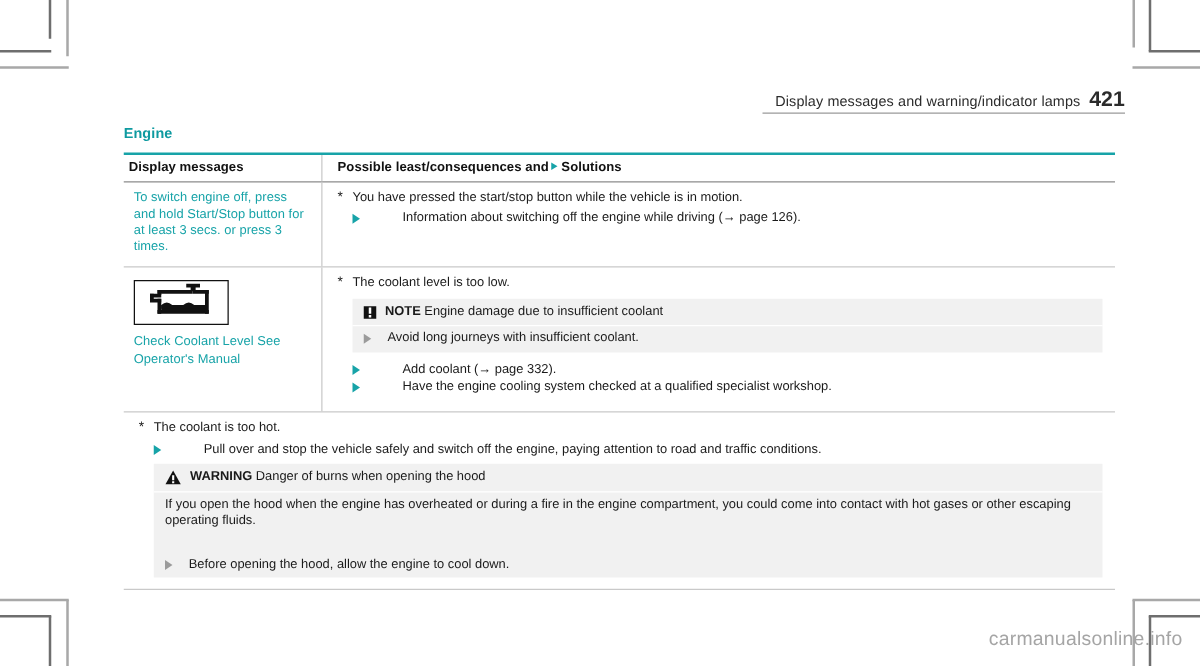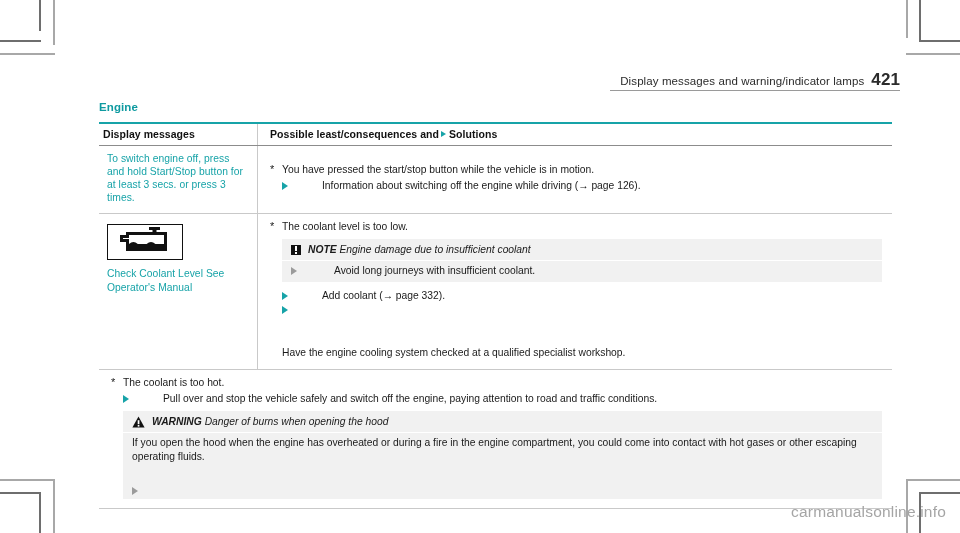--- a/index.html
+++ b/index.html
@@ -174,34 +174,32 @@
     margin-right: 6px;
     padding: 0;
   }
   .box-title {
     display: flex;
     align-items: flex-start;
     padding: 4px 8px 4px 9px;
     font-size: 10.3px;
     line-height: 13.4px;
     border-bottom: 1px solid #ffffff;
-    font-style: italic;
   }
   .box-title .bt-text { padding-left: 7px; }
   .box-title .bt-text b { font-weight: bold; }
   .box-body {
     padding: 3px 9px 4px 9px;
     font-size: 10.3px;
     line-height: 13.4px;
   }
   .box-body p { margin: 0 0 16px 0; }
   .box-row {
     display: flex;
     padding: 3px 8px 4px 9px;
-    gap: 24px;
   }
   .box-row .tri-wrap { flex: 0 0 19px; padding-top: 3px; }
   .box-row .br-text { flex: 1 1 auto; font-size: 10.3px; line-height: 13.4px; }
 
   
   .note-icon {
     flex: 0 0 10px;
     width: 10px;
     height: 10px;
     background: #111;
@@ -299,21 +297,21 @@
 
   <div class="row head">
     <div class="col-left">
       <div class="th">Display messages</div>
     </div>
     <div class="col-right">
       <div class="th"><span>Possible least/consequences and</span><span class="inline-tri"><span class="tri sm"></span></span><span>Solutions</span></div>
     </div>
   </div>
 
-  <div class="row" style="min-height:62px;align-items:center;">
+  <div class="row" style="min-height:62px;">
     <div class="col-left">
       <div class="dm dm-label">To switch engine off, press and hold Start/Stop button for at least 3 secs. or press 3 times.</div>
     </div>
     <div class="col-right">
       <div class="cause">
         <span class="star">*</span>
         <span class="ctxt">You have pressed the start/stop button while the vehicle is in motion.</span>
       </div>
       <div class="sol">
         <span class="tri-wrap">
@@ -372,21 +370,21 @@
           <span class="br-text">Avoid long journeys with insufficient coolant.</span>
         </div>
       </div>
 
       <div class="sol" style="margin-top:7px;">
         <span class="tri-wrap">
             <span class="tri"></span>
           </span>
         <span class="stxt">Add coolant (→ page 332).</span>
       </div>
-      <div class="sol" style="margin-top:1px;flex-direction:column;">
+      <div class="sol" style="margin-top:1px;">
         <span class="tri-wrap">
             <span class="tri"></span>
           </span>
         <span class="stxt">Have the engine cooling system checked at a qualified specialist workshop.</span>
       </div>
     </div>
   </div>
 
   <div class="row" style="min-height:128px;">
     <div class="col-right">
@@ -412,20 +410,21 @@
           </span>
           <span class="bt-text"><b>WARNING</b> <span>Danger of burns when opening the hood</span></span>
         </div>
         <div class="box-body">
           <p>If you open the hood when the engine has overheated or during a fire in the engine compartment, you could come into contact with hot gases or other escaping operating fluids.</p>
         </div>
         <div class="box-row" style="padding-top:1px;">
           <span class="tri-wrap">
               <span class="tri grey"></span>
             </span>
+          <span class="br-text">Before opening the hood, allow the engine to cool down.</span>
         </div>
       </div>
     </div>
   </div>
 
 </div>
 
 <div class="watermark">carmanualsonline.info</div>
 
 </body></html>

